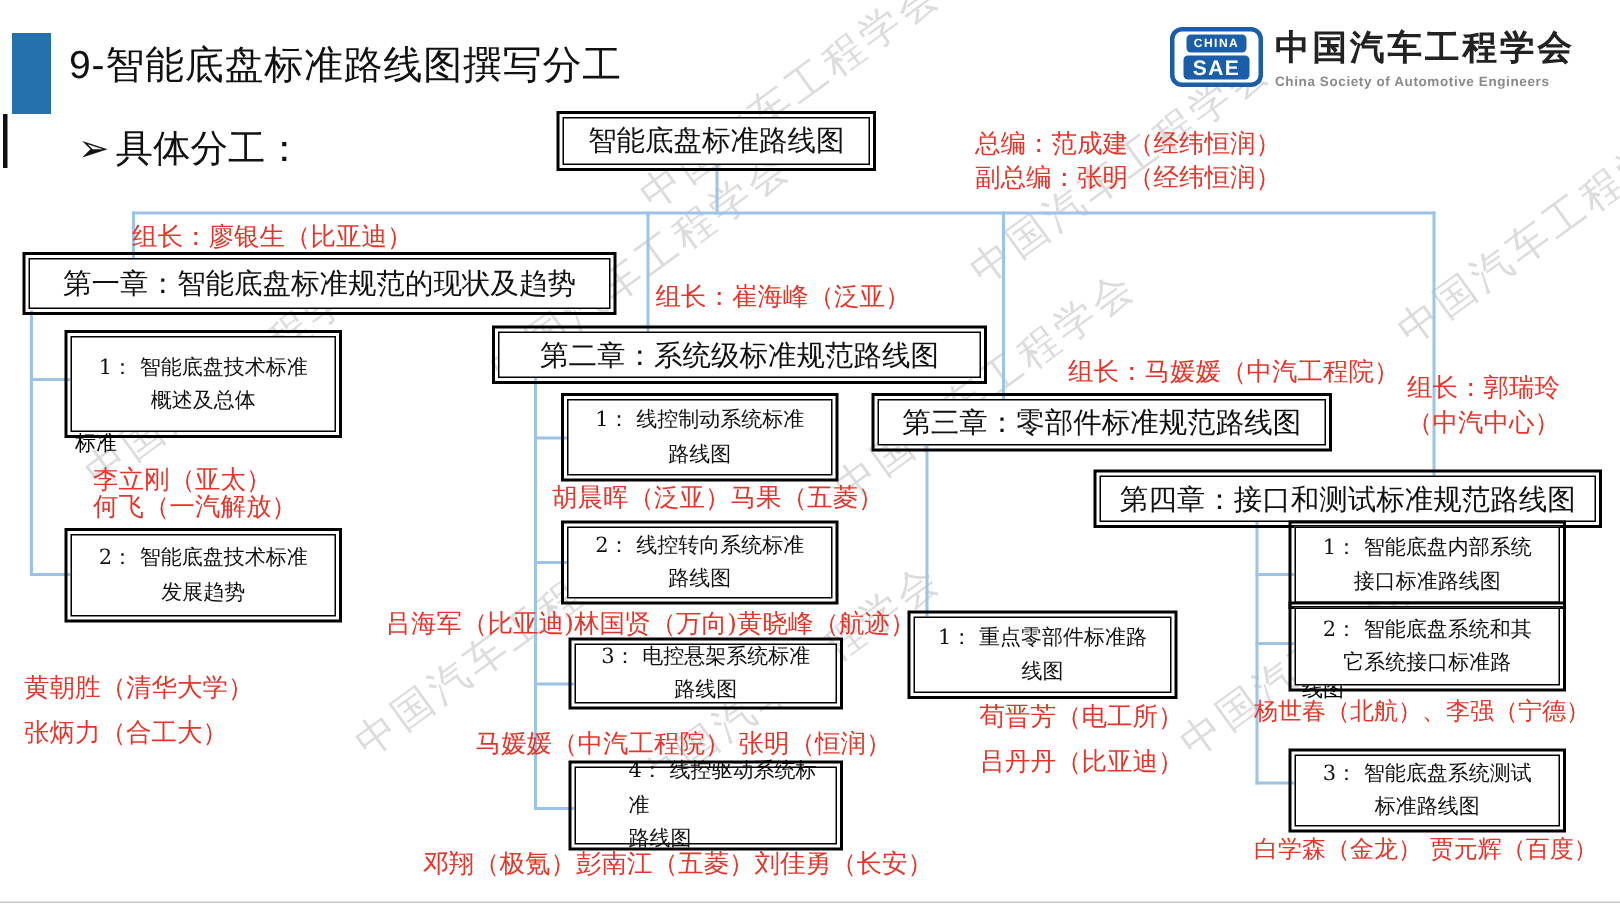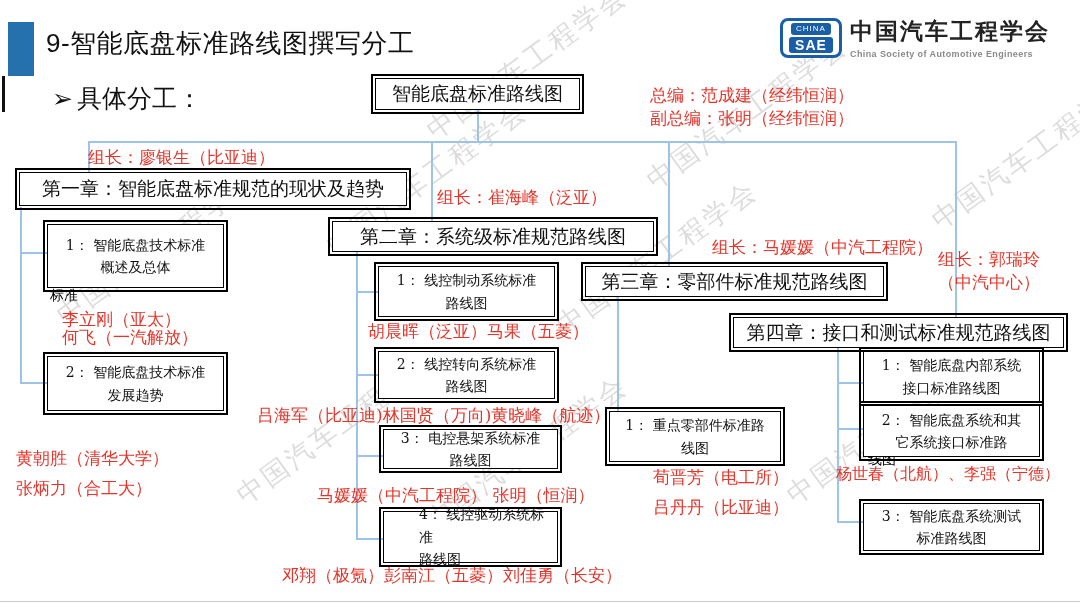--- a/index.html
+++ b/index.html
@@ -10,21 +10,21 @@
   
   .accent-bar{position:absolute;background:#2471ad;}
   .slide-title{position:absolute;font-size:26px;font-weight:500;letter-spacing:0.5px;white-space:nowrap;}
   .bullet-row{position:absolute;font-size:25px;white-space:nowrap;}
   .bullet-glyph{margin-right:4px;}
   .left-tick{position:absolute;background:#111;}
   
   .logo{position:absolute;display:flex;align-items:center;gap:8px;}
   .sae-badge{width:62px;height:40px;border:3px solid #1a5ea8;border-radius:8px;background:#fff;
     display:flex;flex-direction:column;align-items:center;justify-content:center;gap:2px;box-sizing:border-box;}
-  .sae-china{background:#1a5ea8;color:#fff;font-size:8px;font-weight:normal;line-height:10px;
+  .sae-china{background:#1a5ea8;color:#fff;font-size:8px;font-weight:bold;line-height:10px;
     padding:1px 5px;border-radius:3px;letter-spacing:1px;}
   .sae-sae{background:#1a5ea8;color:#fff;font-size:14px;font-weight:bold;line-height:16px;
     padding:0 6px;border-radius:3px;letter-spacing:1px;}
   .org-names{display:flex;flex-direction:column;}
   .org-cn{font-size:23px;font-weight:bold;letter-spacing:2px;color:#222;}
   .org-en{font-size:9px;font-weight:bold;color:#8a8a8a;letter-spacing:0.4px;margin-top:2px;}
   
   .wm{position:absolute;color:#a6a6a6;opacity:0.38;font-size:27px;letter-spacing:3px;
     white-space:nowrap;transform:rotate(-36deg);transform-origin:left center;z-index:0;
     font-family:"Liberation Sans",sans-serif;}
@@ -179,15 +179,16 @@
   <div class="node section" style="left:863px;top:405px;width:177px;height:52px;">
     <div class="lbl">2： 智能底盘系统和其
 它系统接口标准路</div>
   </div>
   <div class="ovf" style="left:868px;top:451px;">线图</div>
   <div class="red small" style="left:836px;top:464px;">杨世春（北航）、李强（宁德）</div>
   <div class="node section" style="left:863px;top:503px;width:177px;height:48px;">
     <div class="lbl">3： 智能底盘系统测试
 标准路线图</div>
   </div>
+  <div class="red small" style="left:836px;top:556px;">白学森（金龙） 贾元辉（百度）</div>
 
   <div class="bottom-rule" style="left:0px;top:601px;width:1080px;height:1px;"></div>
 </div>
 
 </body></html>

